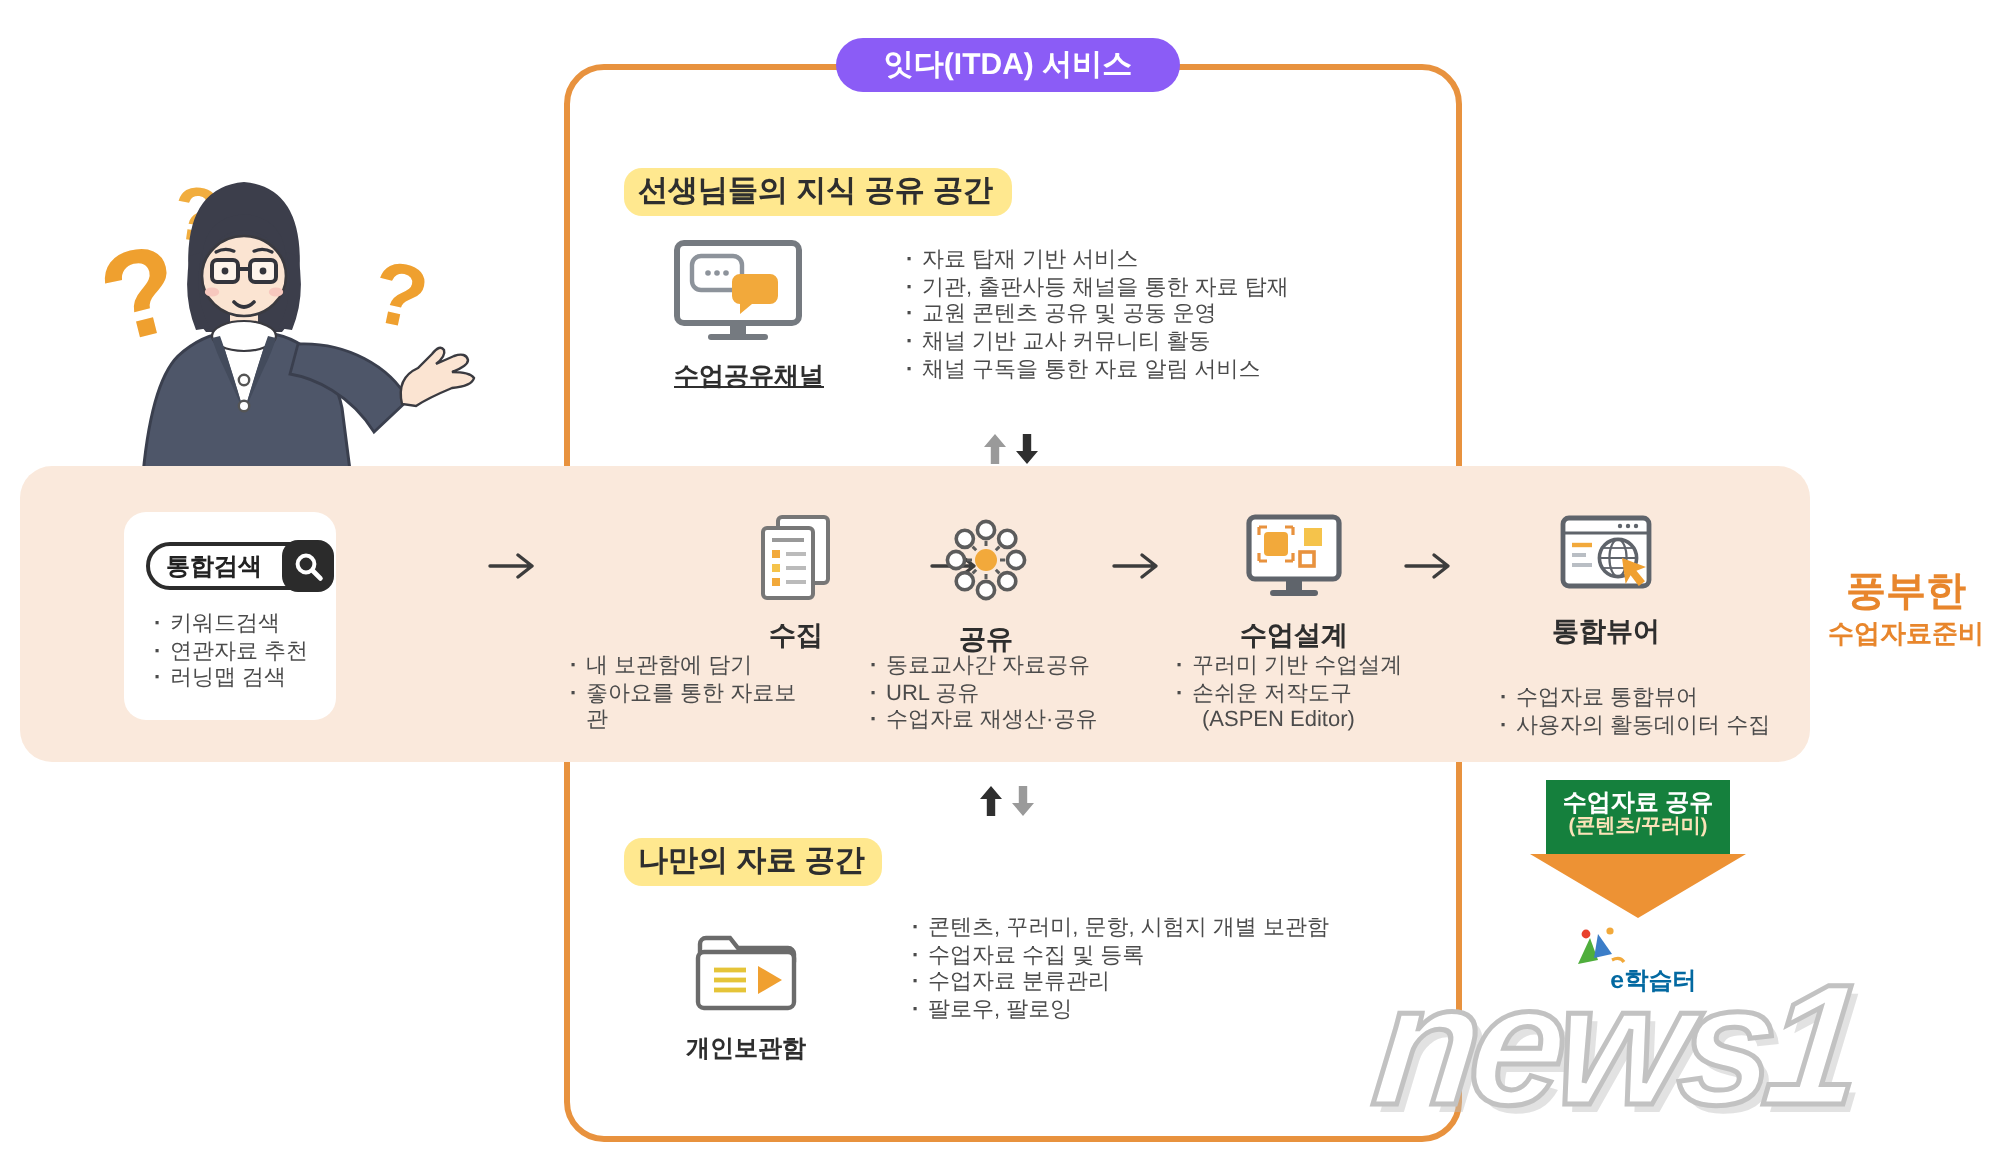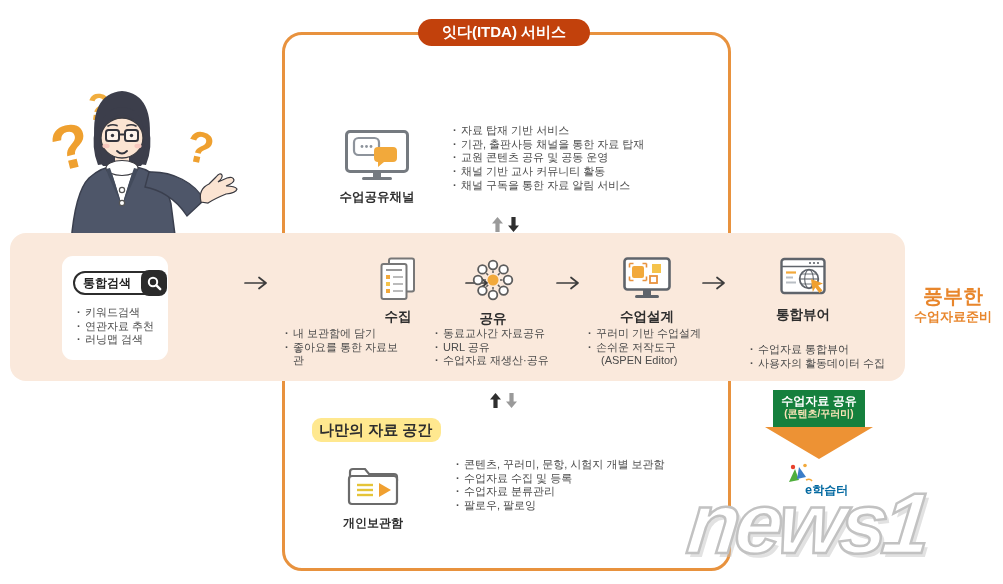--- a/index.html
+++ b/index.html
@@ -4,21 +4,21 @@
 <style>
   html,body{margin:0;padding:0;background:#fff;}
   .stage{position:relative;width:1003px;height:584px;background:#fff;overflow:hidden;
          font-family:"Liberation Sans","DejaVu Sans",sans-serif;color:#2f2f2f;}
   .abs{position:absolute;}
 
   
   .itda-box{left:282px;top:32px;width:443px;height:533px;border:3px solid #E8923E;border-radius:20px;z-index:1;}
 
   
-  .badge{left:418px;top:19px;width:172px;height:27px;background:#c2410c;border-radius:14px;
+  .badge{left:418px;top:19px;width:172px;height:27px;background:#8b5cf6;border-radius:14px;
          display:flex;align-items:center;justify-content:center;color:#fff;font-weight:bold;font-size:15px;z-index:4;}
 
   
   .sec-head{font-size:15px;font-weight:bold;color:#2e2e2e;z-index:3;}
   .hl{background:#FFE88F;border-radius:9px;padding:3px 9px 4px 7px;}
 
   
   .blist{z-index:3;}
   .bi{position:relative;padding-left:9px;font-size:11px;line-height:13.7px;color:#4b4b4b;}
   .bi::before{content:"·";position:absolute;left:1px;font-weight:bold;}
@@ -106,22 +106,25 @@
 
     <path d="M134,122 C158,121 180,133 189,150 L172,166 C160,147 142,139 130,137 Z" fill="#4E5669" stroke="#3a3f4e" stroke-width="1.4"></path>
     <path d="M186,152 Q183,139 194,134 L201,127 Q205,122 207,125 Q208,128 203,132 L212,128 Q218,126 219,130 Q219,133 211,136 Q220,136 222,139 Q221,143 211,144 Q199,149 193,153 Z" fill="#FBE4D2" stroke="#3a3a40" stroke-width="1.2"></path>
   </svg>
 
   <div class="abs itda-box"></div>
   <div class="abs badge">
     <span>잇다(ITDA) 서비스</span>
   </div>
 
-
-  <div class="abs" style="left:337px;top:130px;width:80px;text-align:center;z-index:3;">
+  <div class="abs sec-head" style="left:312px;top:86px;">
+    <span class="hl">선생님들의 지식 공유 공간</span>
+  </div>
+
+  <div class="abs" style="left:337px;top:120px;width:80px;text-align:left;z-index:3;text-decoration:underline;">
     <svg width="64" height="52" viewBox="0 0 64 52">
       <rect x="1.5" y="1.5" width="61" height="40" rx="3.5" fill="#fff" stroke="#757a80" stroke-width="3"></rect>
       <rect x="9" y="8" width="25" height="17" rx="4.5" fill="#fff" stroke="#8d939b" stroke-width="2.2"></rect>
       <circle cx="17" cy="16.5" r="1.4" fill="#8d939b"></circle>
         <circle cx="21.5" cy="16.5" r="1.4" fill="#8d939b"></circle>
         <circle cx="26" cy="16.5" r="1.4" fill="#8d939b"></circle>
       <path d="M33,17 h15 a4,4 0 0 1 4,4 v7 a4,4 0 0 1 -4,4 h-9 l-6,5 v-5 a4,4 0 0 1 -4,-4 v-7 a4,4 0 0 1 4,-4 Z" fill="#F2A93B"></path>
       <rect x="28" y="42" width="8" height="5" fill="#757a80"></rect>
       <rect x="17" y="47" width="30" height="3" rx="1.5" fill="#757a80"></rect>
     </svg>

